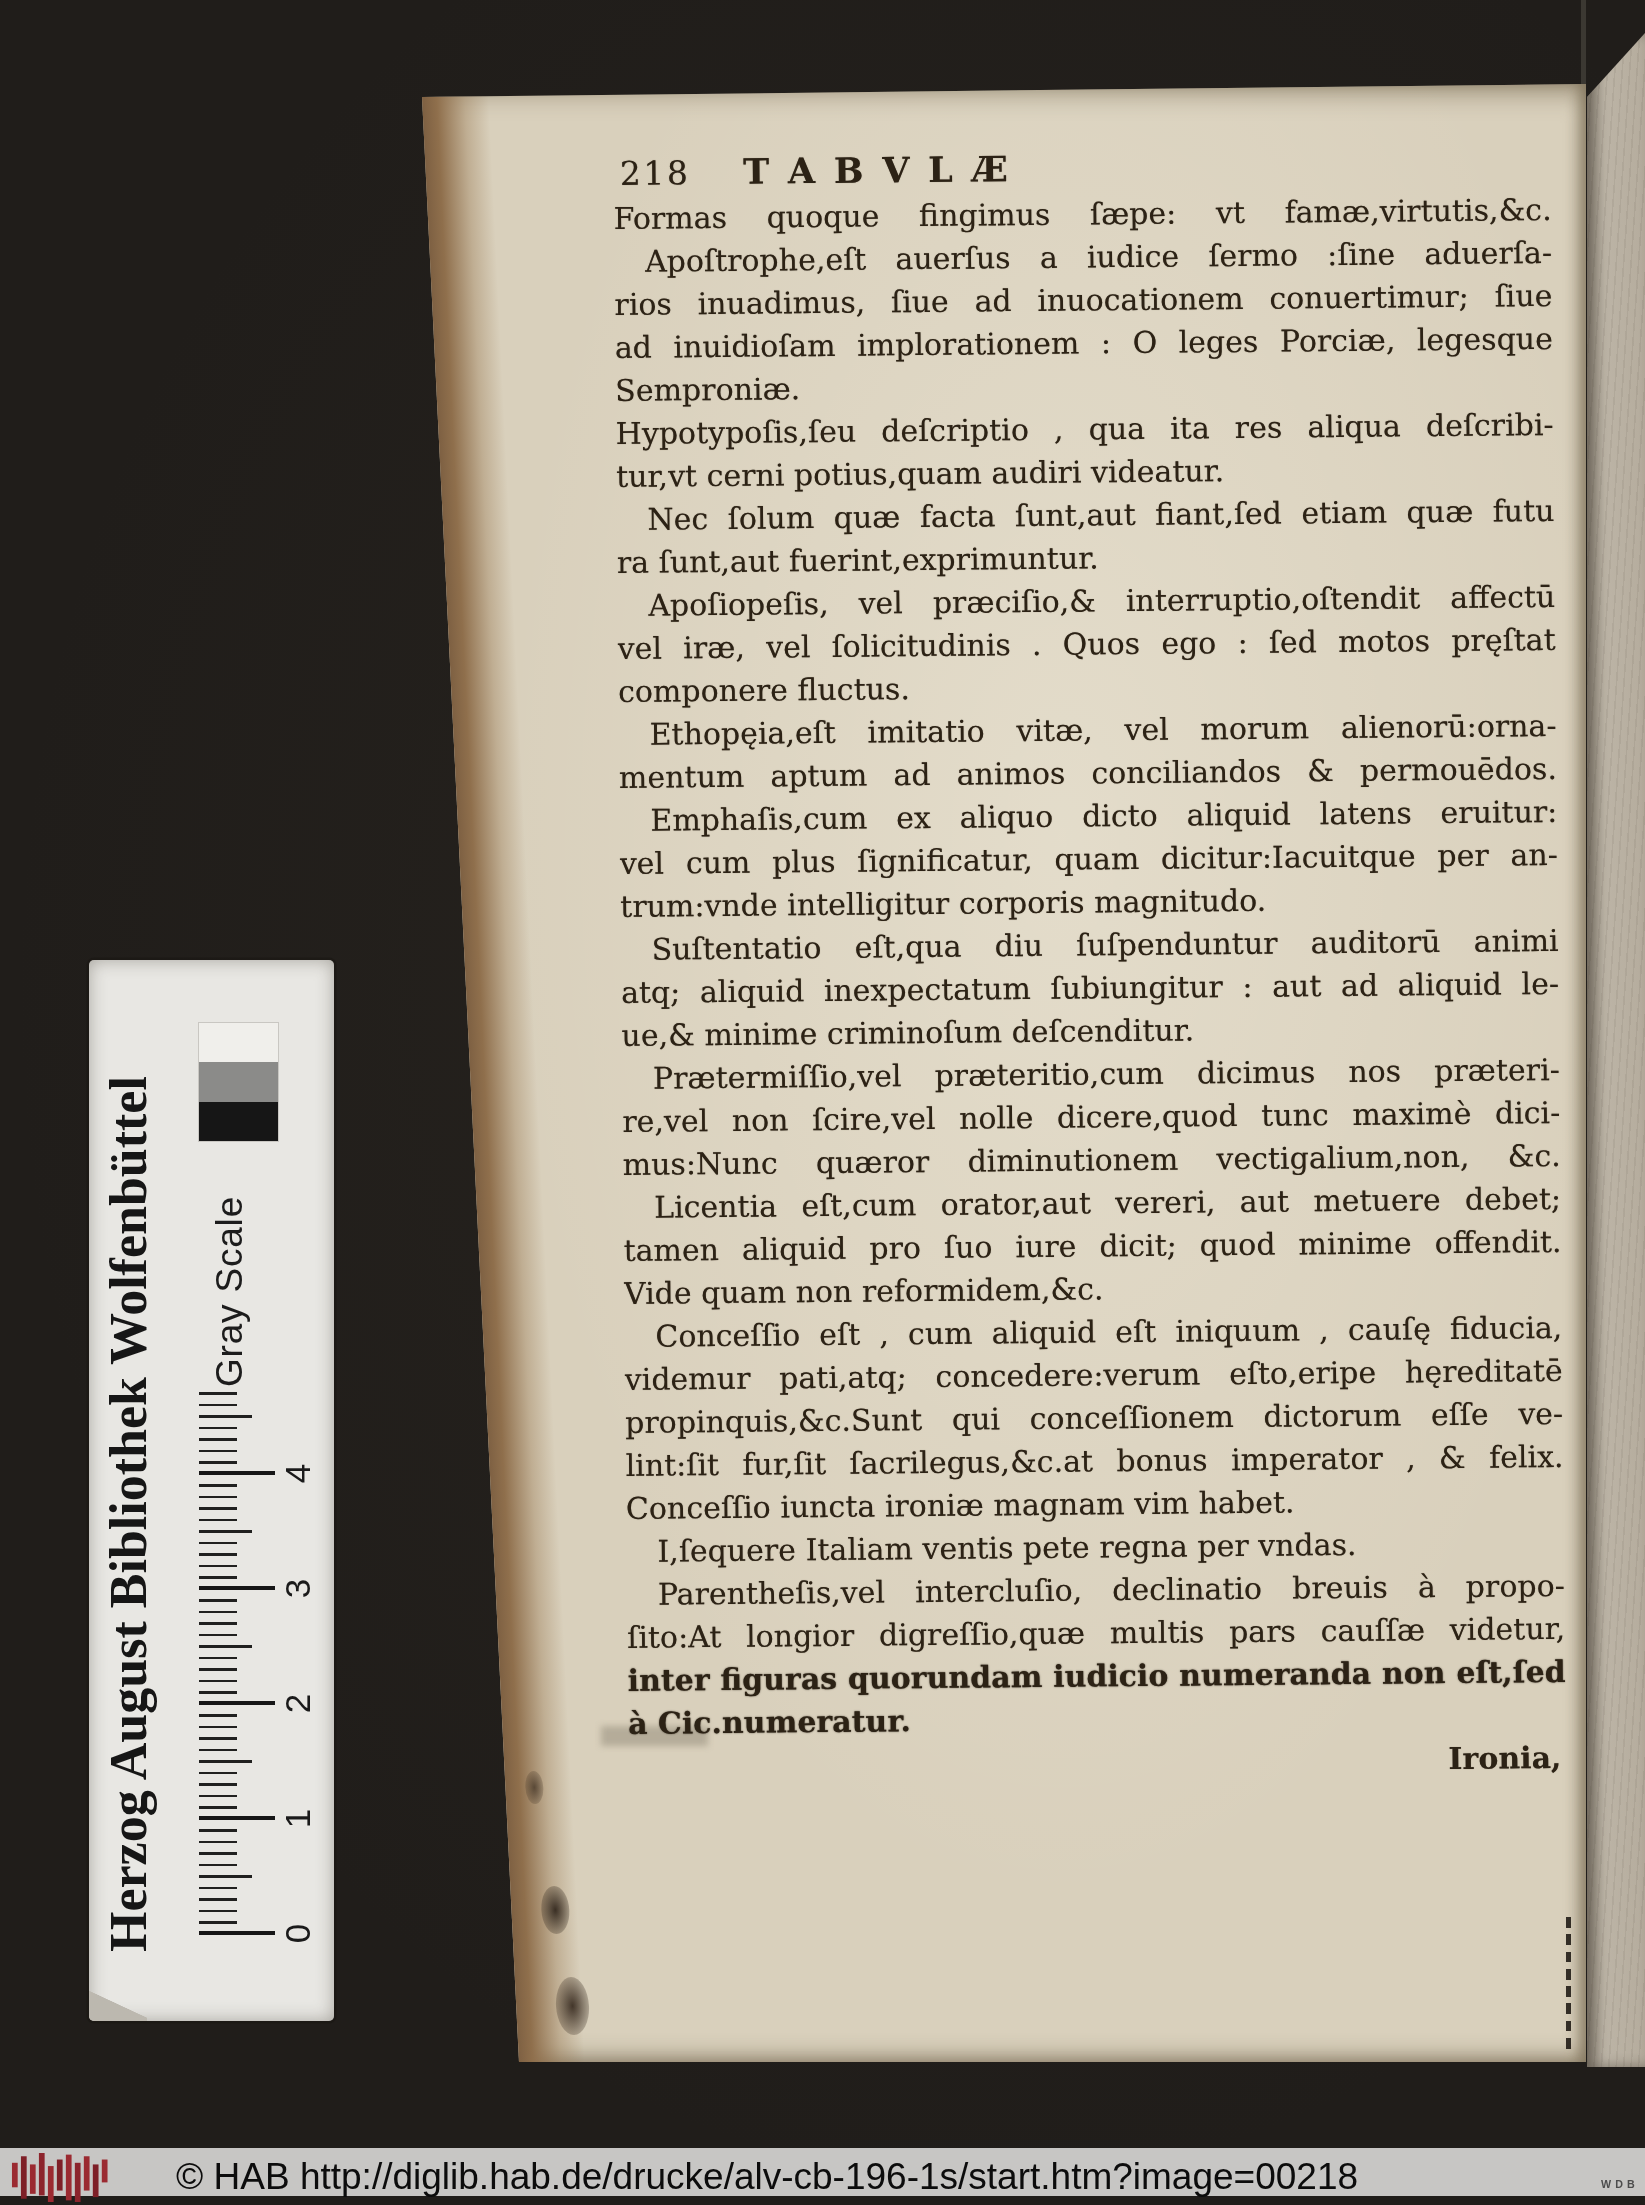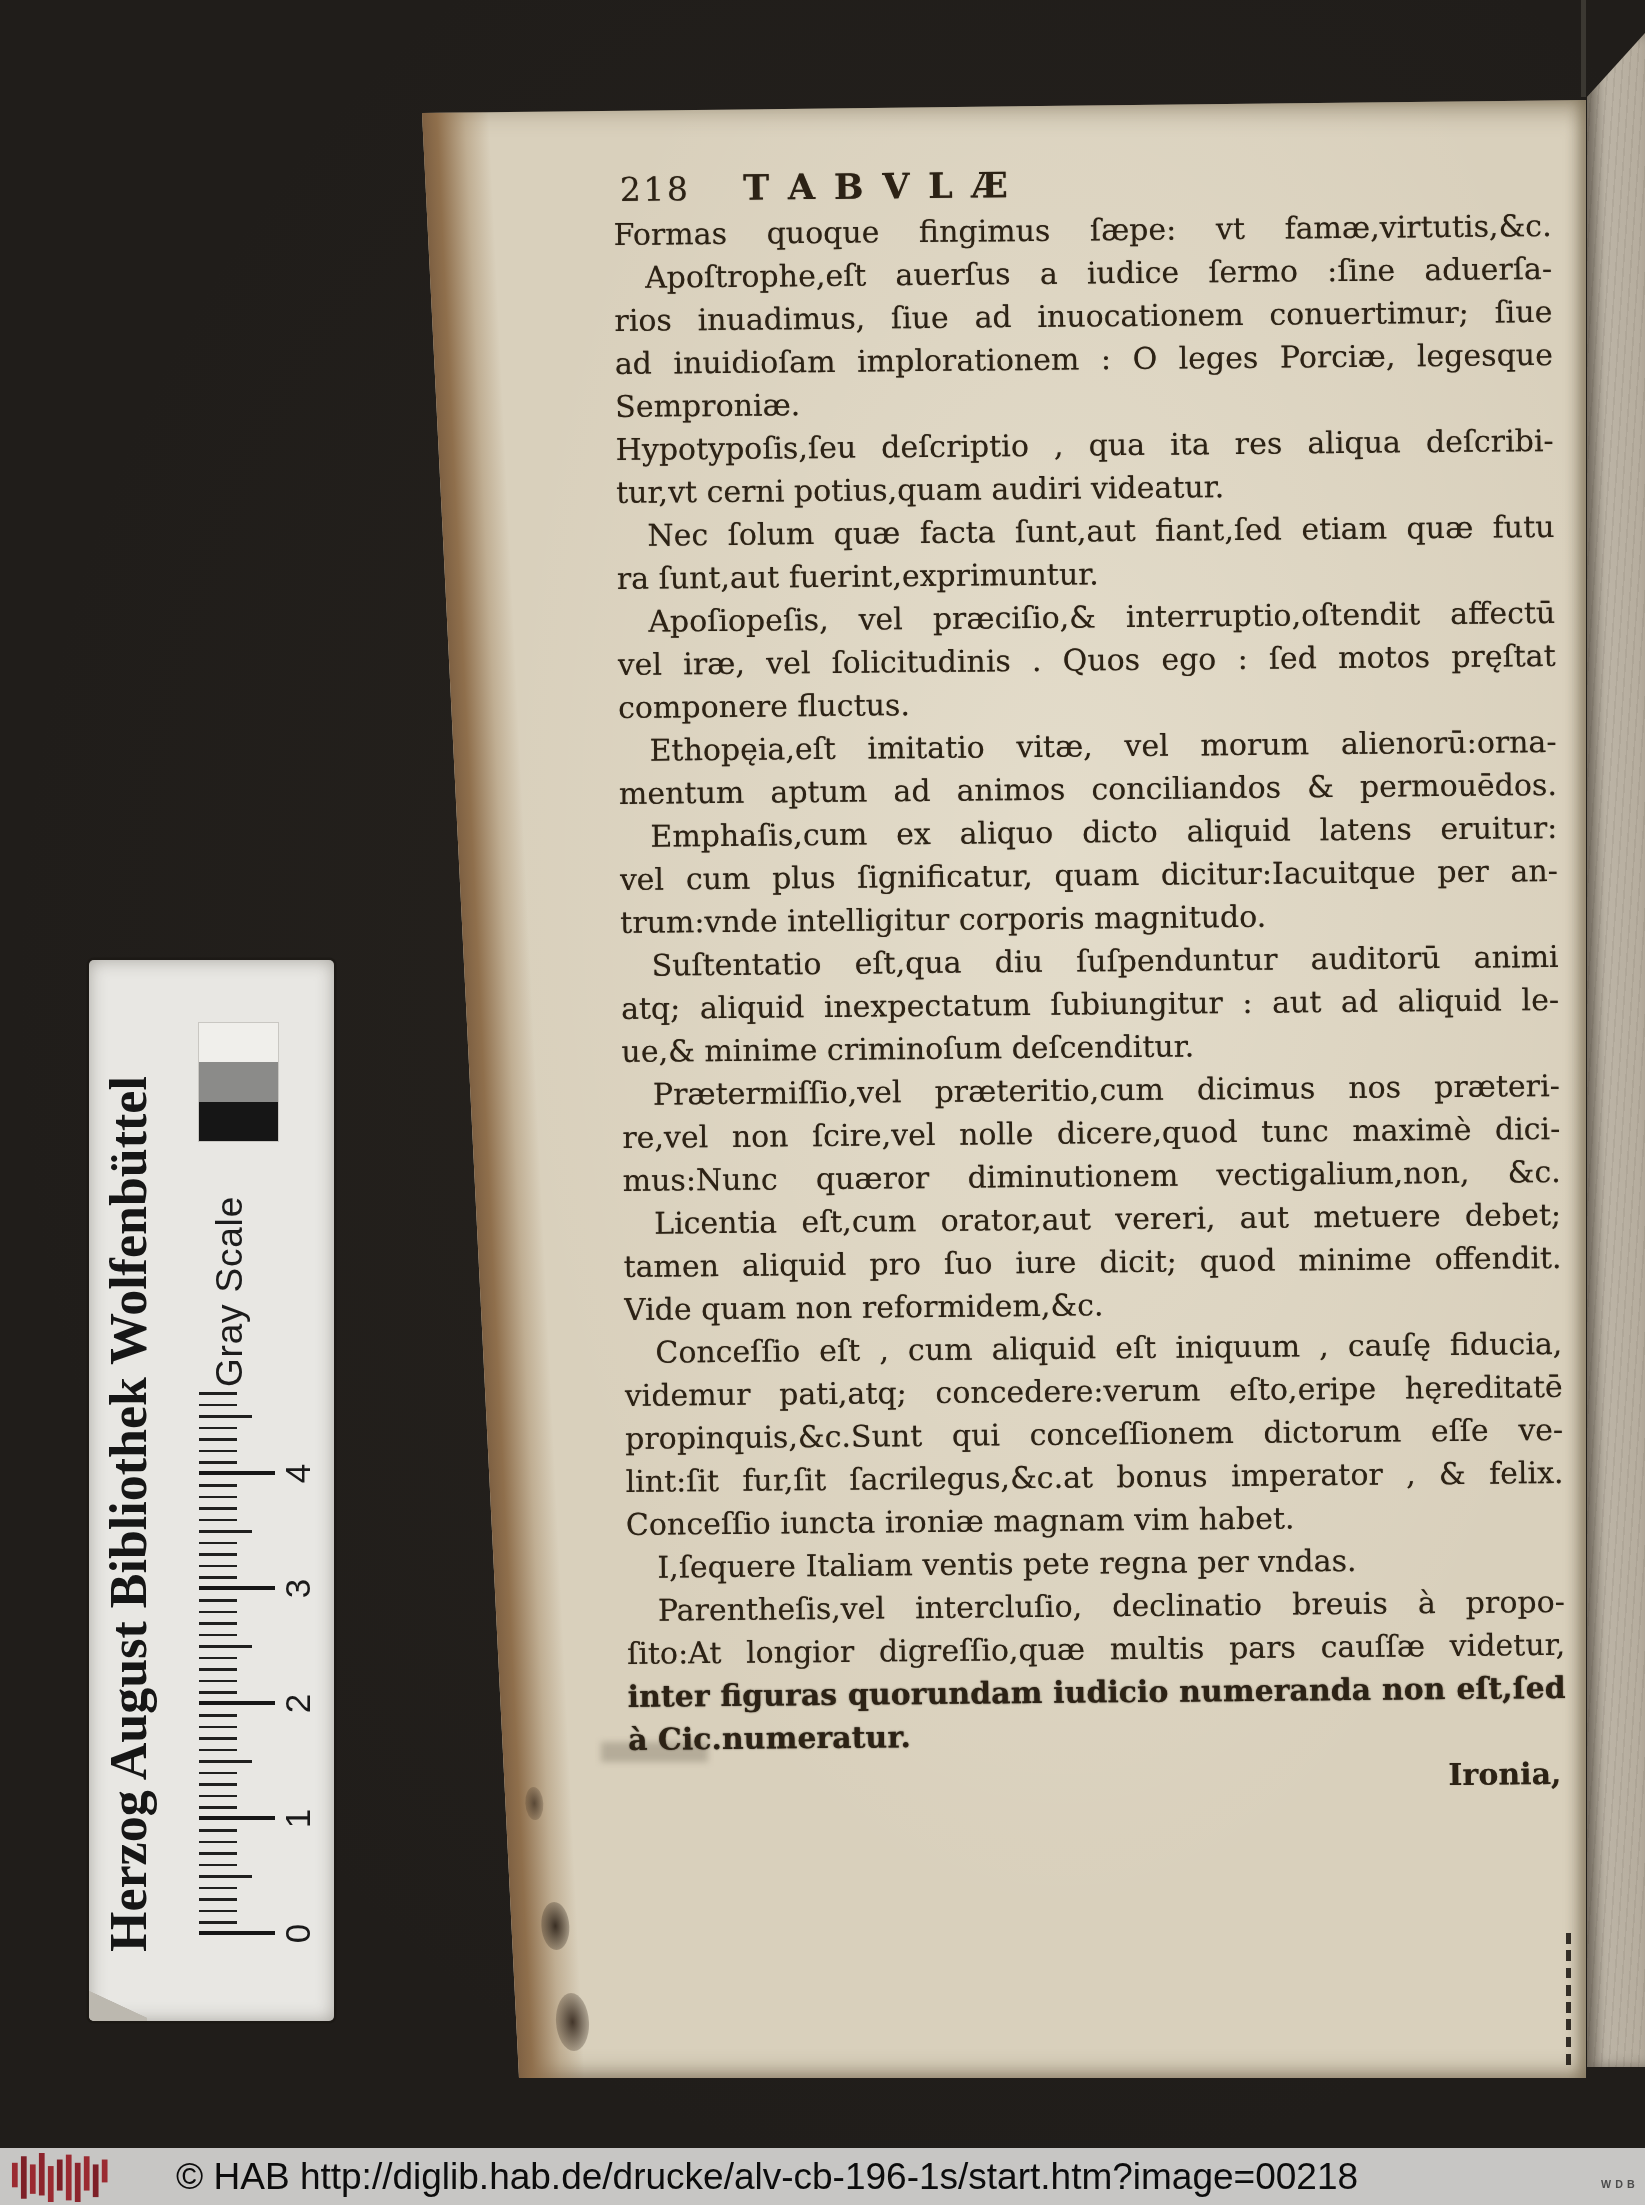--- a/index.html
+++ b/index.html
@@ -13,21 +13,21 @@
     background:radial-gradient(ellipse at 60% 45%, rgba(70,62,50,.18), rgba(0,0,0,0) 70%);}
   
   .fore-edge{position:absolute;left:1587px;top:33px;width:58px;height:2034px;
     background:
       repeating-linear-gradient(94deg, rgba(60,50,38,.08) 0 1.6px, rgba(0,0,0,0) 1.6px 7.4px),
       linear-gradient(90deg,#a89f90 0,#bcb4a6 30%,#b5ac9d 100%);
     clip-path:polygon(0 64px,100% 0,100% 100%,0 100%);
     box-shadow:inset 8.2px 0 13px rgba(40,34,26,.45);}
   .edge-line-top{position:absolute;left:1581px;top:0;width:5px;height:97px;background:#4a463f;opacity:.65;}
   
-  .page{position:absolute;left:422px;top:100px;width:1164px;height:1978px;
+  .page{position:absolute;left:422px;top:84px;width:1164px;height:1978px;
     background:
       radial-gradient(ellipse at 55% 38%, rgba(255,252,240,.28), rgba(0,0,0,0) 62%),
       #d9d0bc;
     clip-path:polygon(0 13px,100% 0,100% 100%,97px 100%);
     box-shadow:inset 0 13px 21.4px rgba(95,80,55,.35),
                inset -6.6px 0 13px rgba(95,80,55,.42),
                inset 0 -10px 18px rgba(95,80,55,.32);}
   .gutter{position:absolute;left:-13px;top:0;bottom:0;width:79px;
     transform:skewX(2.8deg);transform-origin:top left;
     background:linear-gradient(90deg,#6e533a 0,#8f6f4c 34%,rgba(150,118,79,.38) 70%,rgba(150,118,79,0) 100%);}
@@ -70,21 +70,21 @@
   .tick-mm{position:absolute;left:0;top:0;width:556px;height:38px;
     background:repeating-linear-gradient(90deg,rgba(0,0,0,0) 0 7px,#20201f 7px 9.5px,rgba(0,0,0,0) 9.5px 11.5px);}
   .tick-half{position:absolute;left:0;top:0;width:556px;height:53px;
     background:repeating-linear-gradient(90deg,rgba(0,0,0,0) 0 64px,#20201f 64px 67px,rgba(0,0,0,0) 67px 115px);}
   .tick-cm{position:absolute;left:0;top:0;width:556px;height:76px;
     background:repeating-linear-gradient(90deg,rgba(0,0,0,0) 0 6.6px,#161616 6.6px 10.7px,rgba(0,0,0,0) 10.7px 115px);}
   .rnum{position:absolute;top:189px;width:49px;text-align:center;font-size:35px;color:#1a1a1a;}
   .worn-corner{position:absolute;left:0;top:0;width:41px;height:58px;
     background:linear-gradient(115deg,#bcb8af 44%,rgba(188,184,175,0) 45%);border-radius:5px 0 0 0;}
   
-  .footer{position:absolute;left:0;top:2148px;width:1646px;height:58px;background:#c7c6c4;
+  .footer{position:absolute;left:0;top:2148px;width:1646px;height:48px;background:#c7c6c4;
     font-family:"Liberation Sans","DejaVu Sans",sans-serif;}
   .footer-text{position:absolute;left:176px;top:8.2px;font-size:37px;color:#0c0c0c;white-space:nowrap;}
   .hab-logo{position:absolute;left:10px;top:5px;}
   .wdb{position:absolute;left:1601px;top:30px;font-size:10.7px;letter-spacing:4.1px;color:#4c4c4c;font-weight:bold;}
 </style>
 </head>
 <body>
 
 <div class="bg-vignette"></div>
 

